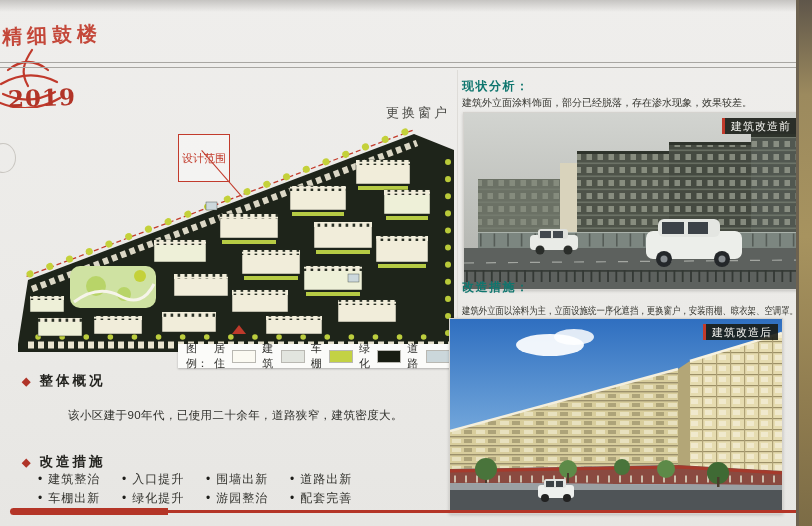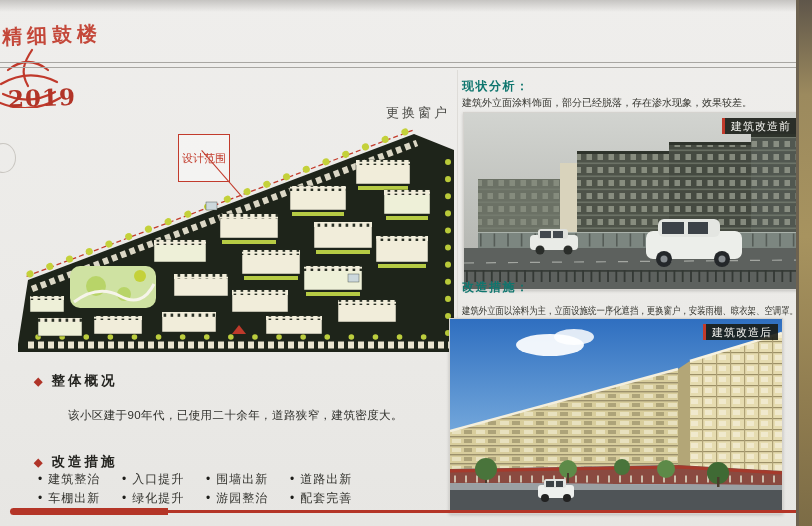--- a/index.html
+++ b/index.html
@@ -42,21 +42,21 @@
   
   .sec-head{position:absolute;font-size:12px;font-weight:bold;letter-spacing:1.5px;color:#0f766e;}
   .sec-body{position:absolute;font-size:10px;color:#35352f;white-space:nowrap;}
   .fit{display:inline-block;transform:scaleX(.84);transform-origin:0 50%;}
   .photo{position:absolute;border:1px solid #d5d3cf;box-shadow:0 1px 3px rgba(0,0,0,.18);overflow:hidden;background:#999;}
   .photo-tag{position:absolute;top:5px;right:4px;background:rgba(24,28,22,.9);color:#f5f5f1;
              font-size:11px;line-height:16px;padding:0 6px;border-left:3px solid #c23b2c;letter-spacing:1px;font-family:Liberation Serif, serif;}
 
   
   .diamond{color:#b03428;font-size:11px;margin-right:6px;}
-  .blk-head{position:absolute;font-size:13.5px;font-weight:bold;letter-spacing:3px;color:#242420;margin-left:12px;}
+  .blk-head{position:absolute;font-size:13.5px;font-weight:bold;letter-spacing:3px;color:#242420;}
   .overview-text{position:absolute;left:28px;top:391px;width:428px;font-size:11.5px;
                  line-height:15.8px;color:#2f2f2b;letter-spacing:0.4px;}
   .overview-text p{margin:17px;text-indent:2em;}
   .items-row{position:absolute;left:38px;display:flex;font-size:12px;color:#33332e;letter-spacing:1px;}
   .items-row .it{min-width:84px;}
   .items-row .it::before{content:"•";margin-right:5px;color:#1c1c19;}
 
   .ribbon-thick{position:absolute;left:10px;top:508px;width:158px;height:7px;background:#b43527;
                 border-radius:4px 0 0 4px;}
   .ribbon-thin{position:absolute;left:166px;top:510px;width:632px;height:2.5px;background:#b43527;}
@@ -191,20 +191,34 @@
     <g stroke="#39413a" stroke-width="0.4">
       <rect x="198" y="74" width="11" height="8" fill="#ccd8dc"></rect>
       <rect x="340" y="146" width="11" height="8" fill="#ccd8dc"></rect>
     </g>
     <path d="M224,206 l7,-9 l7,9 z" fill="#bf3a2b"></path>
   </svg>
 
   <div class="scope-label">设计范围</div>
   <div class="scope-leader"></div>
 
+  <div class="legend">
+    <span>图例：</span>
+    <span>居住</span>
+    <span class="sw" style="background-color: rgb(251, 250, 242);"></span>
+    <span>建筑</span>
+    <span class="sw" style="background-color: rgb(226, 229, 223);"></span>
+    <span>车棚</span>
+    <span class="sw" style="background-color: rgb(195, 210, 68);"></span>
+    <span>绿化</span>
+    <span class="sw" style="background-color: rgb(24, 28, 18);"></span>
+    <span>道路</span>
+    <span class="sw" style="background-color: rgb(203, 215, 219);"></span>
+    <span>配电房</span>
+  </div>
 
   <div class="sec-head" style="left:462px;top:78px;">现状分析：</div>
   <div class="sec-body" style="left:462px;top:96px;">建筑外立面涂料饰面，部分已经脱落，存在渗水现象，效果较差。</div>
 
   <div class="photo" style="left:463px;top:112px;width:337px;height:176px;">
     <svg width="337" height="176" viewBox="0 0 337 176">
       <defs>
         <linearGradient id="sky1" x1="0" y1="0" x2="0" y2="1">
           <stop offset="0" stop-color="#d2d4d0"></stop>
             <stop offset="1" stop-color="#b5b7b2"></stop>

